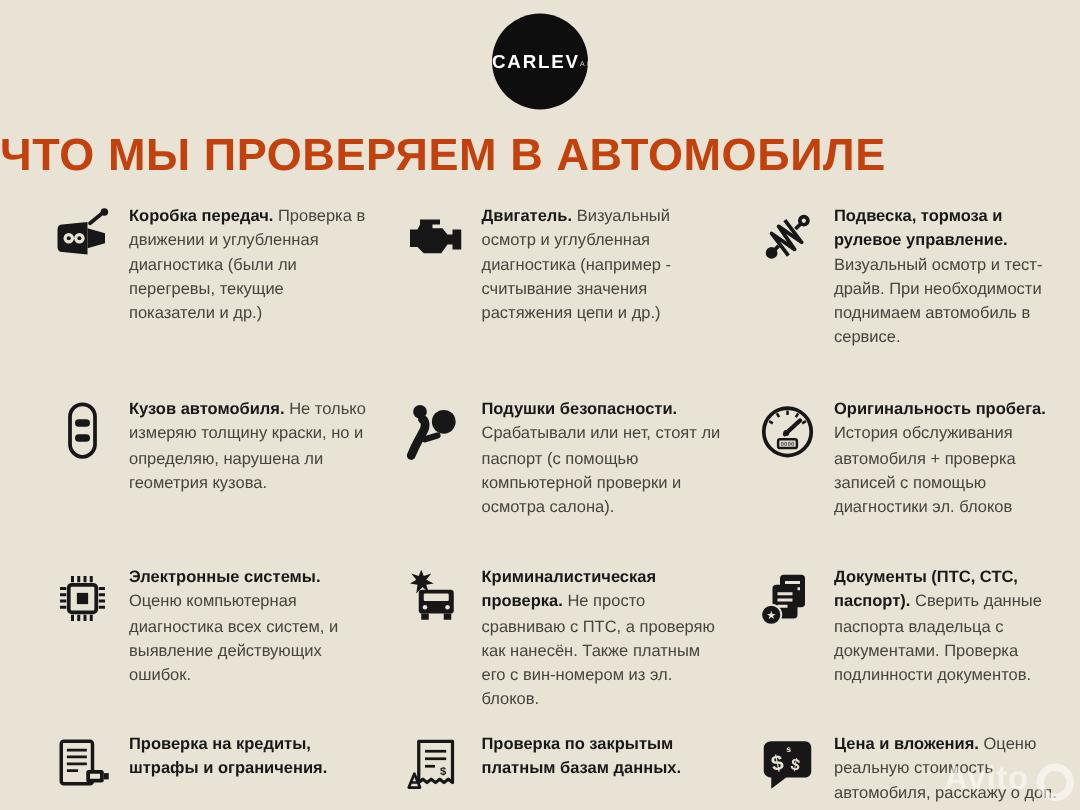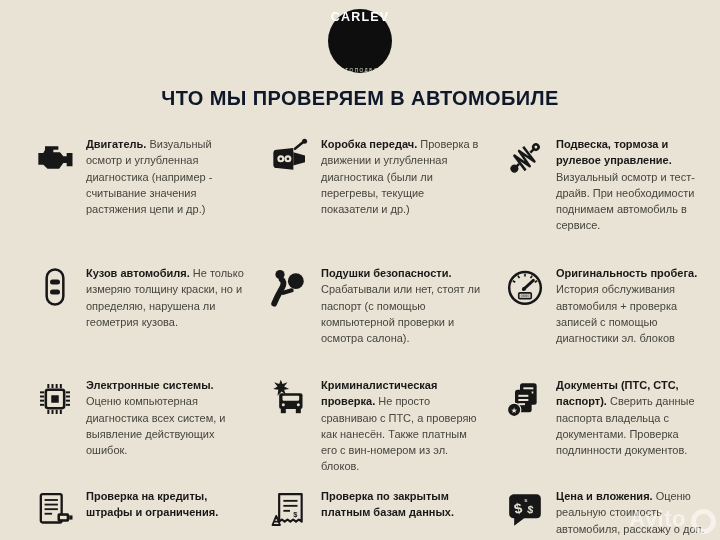--- a/index.html
+++ b/index.html
@@ -1,26 +1,26 @@
 <!DOCTYPE html>
 <html><head>
 <meta charset="utf-8">
 <style>
   html,body { margin:0; padding:0; }
   body { width:720px; height:540px; font-family:"Liberation Sans", sans-serif; }
   .page { position:relative; width:720px; height:540px; background:#e9e3d5; overflow:hidden; }
 
   .logo { position:absolute; top:9px; left:50%; transform:translateX(-50%);
           width:64px; height:64px; border-radius:50%; background:#0e0e0e;
-          display:flex; flex-direction:column; align-items:center; justify-content:flex-end;gap:42px; }
+          display:flex; flex-direction:row; align-items:center; justify-content:flex-start; }
   .logo .brand { color:#ffffff; font-weight:bold; font-size:12.5px; letter-spacing:1.2px; }
   .logo .tagline { color:#e8e2d4; font-size:4.6px; letter-spacing:1.6px; margin-top:2px; }
 
-  .page-title { position:absolute; top:87px; left:0; width:100%; text-align:center;
-                font-size:20px; font-weight:bold; color:#0f172a; letter-spacing:0.4px; }
+  .page-title { position:absolute; top:87px; left:0; width:100%; 
+                font-size:30px; font-weight:bold; color:#c2410c; letter-spacing:0.4px; }
 
   .grid { position:absolute; left:35px; top:136px; width:685px;
           display:grid; grid-template-columns:235px 235px 215px;
           grid-template-rows:129px 112px 111px auto; }
   .item { display:flex; align-items:flex-start; padding-right:24px; }
   .grid .item:nth-child(3n) { padding-right:8px; }
   .icon { flex:0 0 40px; width:40px; margin-right:11px; margin-top:2px; }
   .icon svg { width:40px; height:40px; display:block; }
   .text { margin:0; font-size:11px; line-height:16.3px; color:#45443e; }
   .text b { color:#181818; }
@@ -42,45 +42,45 @@
     <span class="tagline">АВТОПОДБОР</span>
   </div>
 
   <div class="page-title">ЧТО МЫ ПРОВЕРЯЕМ В АВТОМОБИЛЕ</div>
 
   <div class="grid">
 
     <div class="item">
       <span class="icon">
         <svg viewBox="0 0 48 48">
-            <path fill="#171717" d="M12 10h16v4h-6v3h8l4 5h4v-4h7v16h-7v-4h-4l-5 7H15l-5-5H4V18h6l2-4z"></path>
-          </svg>
-      </span>
-      <p class="text">
-        <b>Двигатель.</b>
-        <span>Визуальный осмотр и углубленная диагностика (например - считывание значения растяжения цепи и др.)</span>
-      </p>
-    </div>
-
-    <div class="item">
-      <span class="icon">
-        <svg viewBox="0 0 48 48">
           <path fill="#171717" d="M8 14Q4 14 4 18v14q0 4 4 4l20 2V12L8 14z"></path>
           <path fill="#171717" d="M28 17l14 4v8l-14 4z"></path>
           <path d="M30 13L41 4" stroke="#171717" stroke-width="3" fill="none" stroke-linecap="round"></path>
           <circle cx="41.5" cy="4" r="3" fill="#171717"></circle>
           <circle cx="13" cy="25" r="4.2" fill="#e9e3d5"></circle>
             <circle cx="21.5" cy="25" r="4.2" fill="#e9e3d5"></circle>
           <circle cx="13" cy="25" r="1.6" fill="#171717"></circle>
             <circle cx="21.5" cy="25" r="1.6" fill="#171717"></circle>
         </svg>
       </span>
       <p class="text">
         <b>Коробка передач.</b>
         <span>Проверка в движении и углубленная диагностика (были ли перегревы, текущие показатели и др.)</span>
+      </p>
+    </div>
+
+    <div class="item">
+      <span class="icon">
+        <svg viewBox="0 0 48 48">
+            <path fill="#171717" d="M12 10h16v4h-6v3h8l4 5h4v-4h7v16h-7v-4h-4l-5 7H15l-5-5H4V18h6l2-4z"></path>
+          </svg>
+      </span>
+      <p class="text">
+        <b>Двигатель.</b>
+        <span>Визуальный осмотр и углубленная диагностика (например - считывание значения растяжения цепи и др.)</span>
       </p>
     </div>
 
     <div class="item">
       <span class="icon">
         <svg viewBox="0 0 48 48">
           <g transform="rotate(45 24 24)" stroke="#171717" fill="none" stroke-width="3" stroke-linejoin="round">
             <circle cx="24" cy="5.5" r="3.2"></circle>
             <path d="M24 9v6"></path>
             <path d="M13 16L35 19L13 23L35 27L13 31L35 34"></path>

